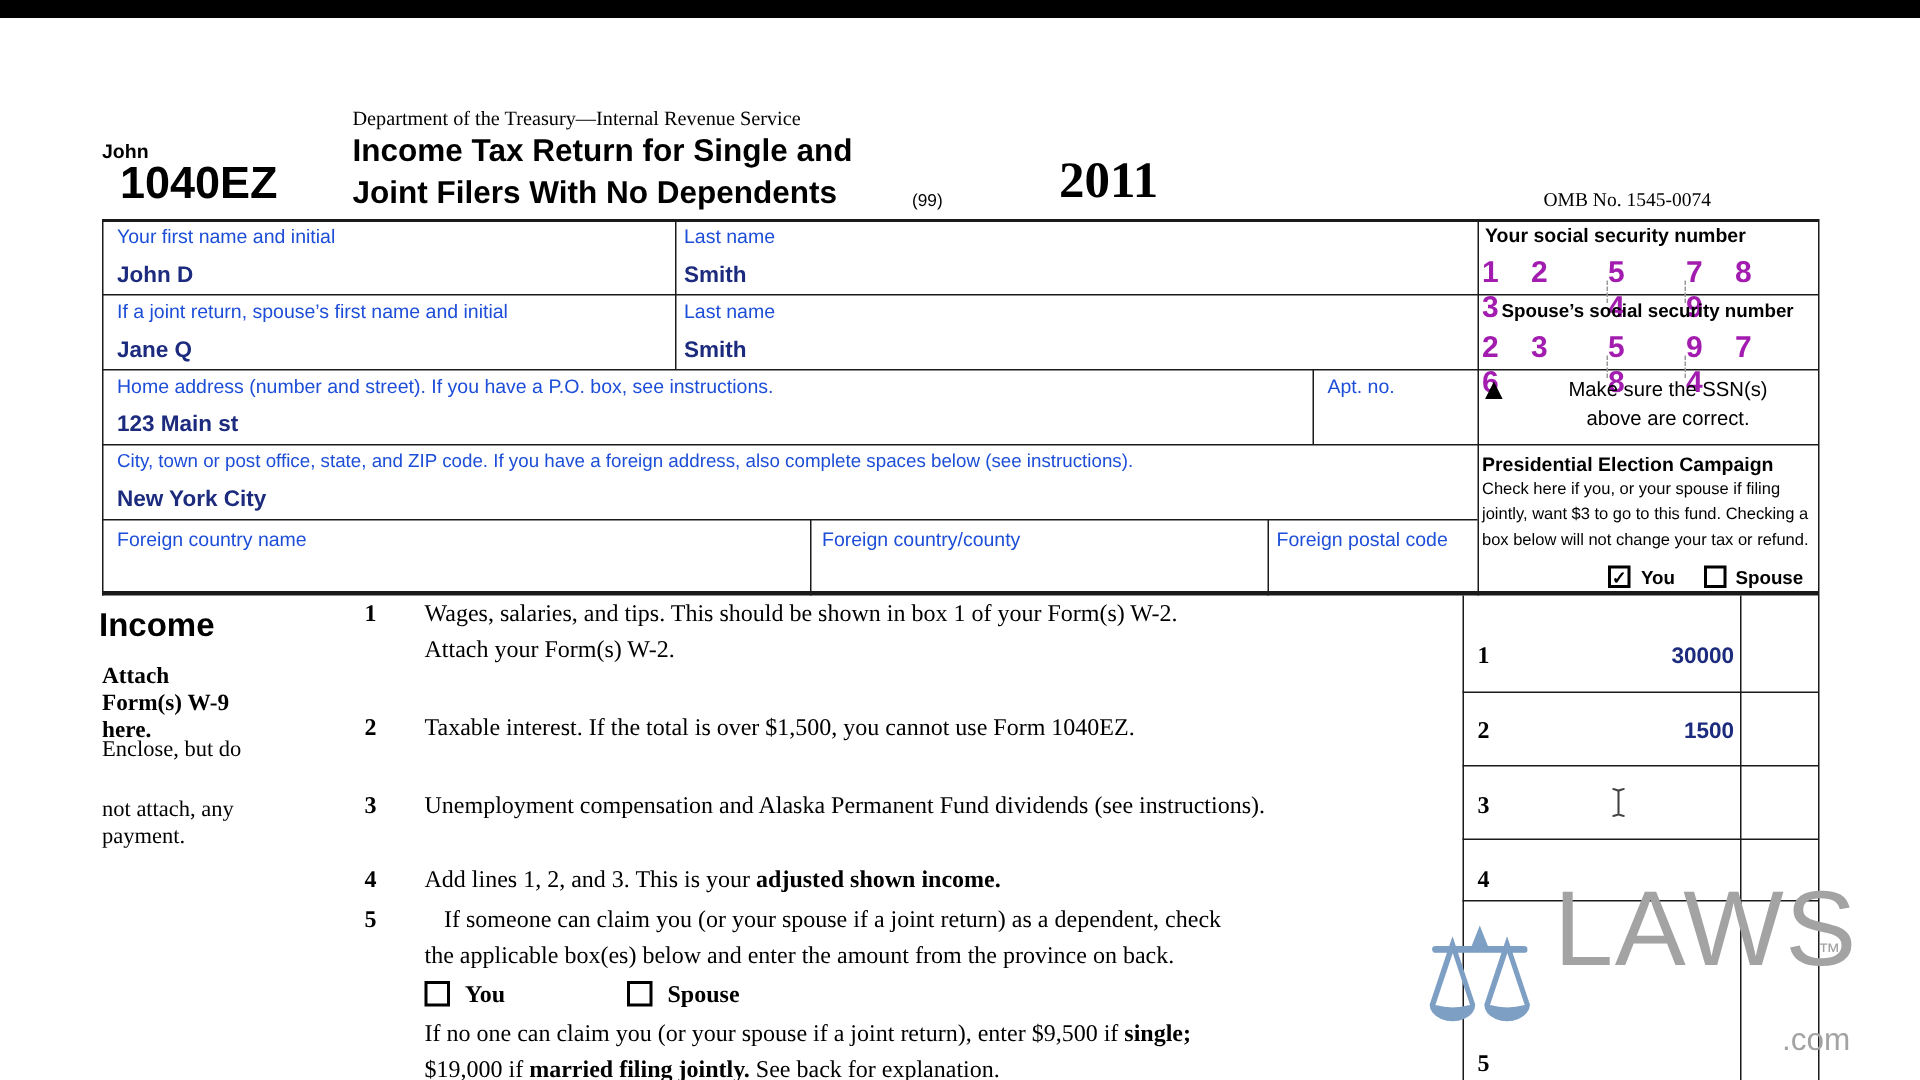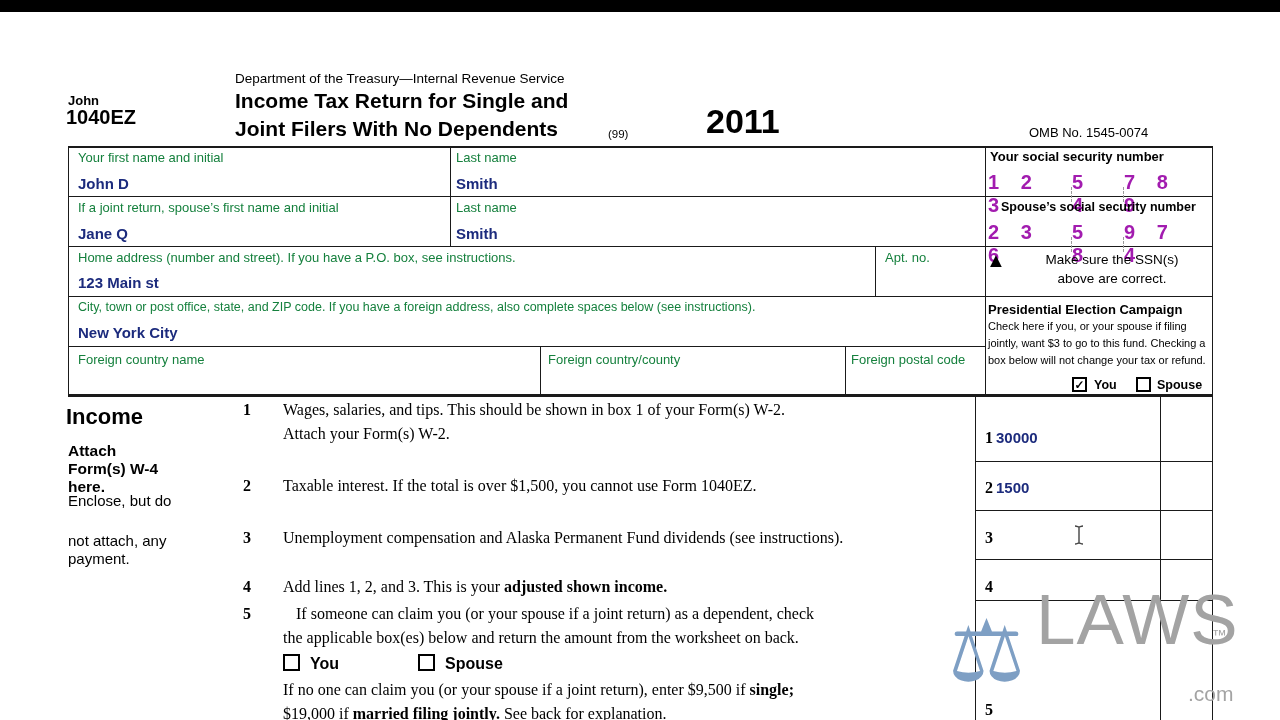--- a/index.html
+++ b/index.html
@@ -1,39 +1,39 @@
 <!DOCTYPE html>
 <html><head>
 <meta charset="utf-8">
 <style>
   *{margin:0;padding:0;box-sizing:border-box}
   html,body{width:1280px;height:720px}
   body{position:relative;overflow:hidden;background:#fff;color:#000;font-family:"Liberation Sans",sans-serif}
   .abs{position:absolute}
-  .serif{font-family:Liberation Sans, sans-serif}
+  .serif{font-family:Liberation Serif, serif}
   .b{font-weight:bold}
-  .lbl{font-size:13px;color:#15803d}
+  .lbl{font-size:13px;color:#1d4ed8}
   .val{font-size:15px;font-weight:bold;color:#1c2b7d}
   .hl{position:absolute;background:#1a1a1a;height:1px}
   .vl{position:absolute;background:#1a1a1a;width:1px}
   .num{font-family:"Liberation Serif",serif;font-weight:bold;font-size:16px}
   .bodytext{font-family:Liberation Serif, serif;font-size:16px}
-  .amt{font-size:15px;font-weight:bold;color:#1c2b7d;text-align:left}
+  .amt{font-size:15px;font-weight:bold;color:#1c2b7d;text-align:right}
   .ssnrow{display:flex;justify-content:flex-start;align-items:center;font-weight:bold;font-size:20px;color:#a21caf;letter-spacing:8px}
   .ssep{border-left:1px dashed #999;height:15px}
   .cb{position:absolute;background:#fff;border:2px solid #000;display:flex;align-items:center;justify-content:center;font-weight:bold;line-height:1}
   .gray{color:#a3a3a3}
 </style>
 </head>
 <body>
 
 <div class="abs" style="left:0;top:0;width:1280px;height:12px;background:#000"></div>
 
 <div class="abs b" style="left:68px;top:93px;font-size:13px">John</div>
-<div class="abs b" style="left:66px;top:106px;font-size:20px">1040EZ</div>
+<div class="abs b" style="left:80px;top:106px;font-size:30px">1040EZ</div>
 <div class="abs serif" style="left:235px;top:71px;font-size:13.5px">Department of the Treasury—Internal Revenue Service</div>
 <div class="abs b" style="left:235px;top:89px;font-size:21px">Income Tax Return for Single and</div>
 <div class="abs b" style="left:235px;top:117px;font-size:21px">Joint Filers With No Dependents</div>
 <div class="abs" style="left:608px;top:128px;font-size:11.5px">(99)</div>
 <div class="abs serif b" style="left:706px;top:102px;font-size:34px">2011</div>
 <div class="abs serif" style="left:1029px;top:125px;font-size:13px">OMB No. 1545-0074</div>
 
 <div class="hl" style="left:68px;top:146px;width:1144px;height:2px"></div>
 <div class="hl" style="left:68px;top:196px;width:1144px"></div>
 <div class="hl" style="left:68px;top:246px;width:1144px"></div>
@@ -101,21 +101,21 @@
 <div class="abs" style="left:988px;top:318px;width:224px;font-size:11px;line-height:1.55">Check here if you, or your spouse if filing jointly, want $3 to go to this fund. Checking a box below will not change your tax or refund.</div>
 <div class="cb" style="left:1072px;top:377px;width:15px;height:15px;font-size:12px">
     <span>✓</span>
   </div>
 <div class="abs b" style="left:1094px;top:378px;font-size:12.5px">You</div>
 <div class="cb" style="left:1136px;top:377px;width:15px;height:15px"></div>
 <div class="abs b" style="left:1157px;top:378px;font-size:12.5px">Spouse</div>
 
 <div class="abs b" style="left:66px;top:404px;font-size:22px">Income</div>
 <div class="abs serif b" style="left:68px;top:442px;font-size:15.5px">Attach</div>
-<div class="abs serif b" style="left:68px;top:460px;font-size:15.5px">Form(s) W-4</div>
+<div class="abs serif b" style="left:68px;top:460px;font-size:15.5px">Form(s) W-9</div>
 <div class="abs serif b" style="left:68px;top:478px;font-size:15.5px">here.</div>
 <div class="abs serif" style="left:68px;top:492px;font-size:15px">Enclose, but do</div>
 <div class="abs serif" style="left:68px;top:532px;font-size:15px">not attach, any</div>
 <div class="abs serif" style="left:68px;top:550px;font-size:15px">payment.</div>
 
 <div class="abs num" style="left:243px;top:401px">1</div>
 <div class="abs bodytext" style="left:283px;top:401px">Wages, salaries, and tips. This should be shown in box 1 of your Form(s) W-2.</div>
 <div class="abs bodytext" style="left:283px;top:425px">Attach your Form(s) W-2.</div>
 <div class="abs num" style="left:985px;top:429px">1</div>
 <div class="abs amt" style="left:996px;top:429px;width:160px">30000</div>
@@ -129,21 +129,21 @@
 <div class="abs bodytext" style="left:283px;top:529px">Unemployment compensation and Alaska Permanent Fund dividends (see instructions).</div>
 <div class="abs num" style="left:985px;top:529px">3</div>
 <div class="abs amt" style="left:996px;top:529px;width:160px"></div>
 
 <div class="abs num" style="left:243px;top:578px">4</div>
 <div class="abs bodytext" style="left:283px;top:578px"><span>Add lines 1, 2, and 3. This is your </span><span class="b">adjusted shown income.</span></div>
 <div class="abs num" style="left:985px;top:578px">4</div>
 
 <div class="abs num" style="left:243px;top:605px">5</div>
 <div class="abs bodytext" style="left:296px;top:605px">If someone can claim you (or your spouse if a joint return) as a dependent, check</div>
-<div class="abs bodytext" style="left:283px;top:629px">the applicable box(es) below and return the amount from the worksheet on back.</div>
+<div class="abs bodytext" style="left:283px;top:629px">the applicable box(es) below and enter the amount from the province on back.</div>
 <div class="cb" style="left:283px;top:654px;width:17px;height:17px"></div>
 <div class="abs serif b" style="left:310px;top:655px;font-size:16px">You</div>
 <div class="cb" style="left:418px;top:654px;width:17px;height:17px"></div>
 <div class="abs serif b" style="left:445px;top:655px;font-size:16px">Spouse</div>
 <div class="abs bodytext" style="left:283px;top:681px"><span>If no one can claim you (or your spouse if a joint return), enter $9,500 if </span><span class="b">single;</span></div>
 <div class="abs bodytext" style="left:283px;top:705px"><span>$19,000 if </span><span class="b">married filing jointly.</span><span> See back for explanation.</span></div>
 <div class="abs num" style="left:985px;top:701px">5</div>
 
 <div class="abs" style="left:1073px;top:524px">
   <svg width="12" height="22" viewBox="0 0 12 22">

